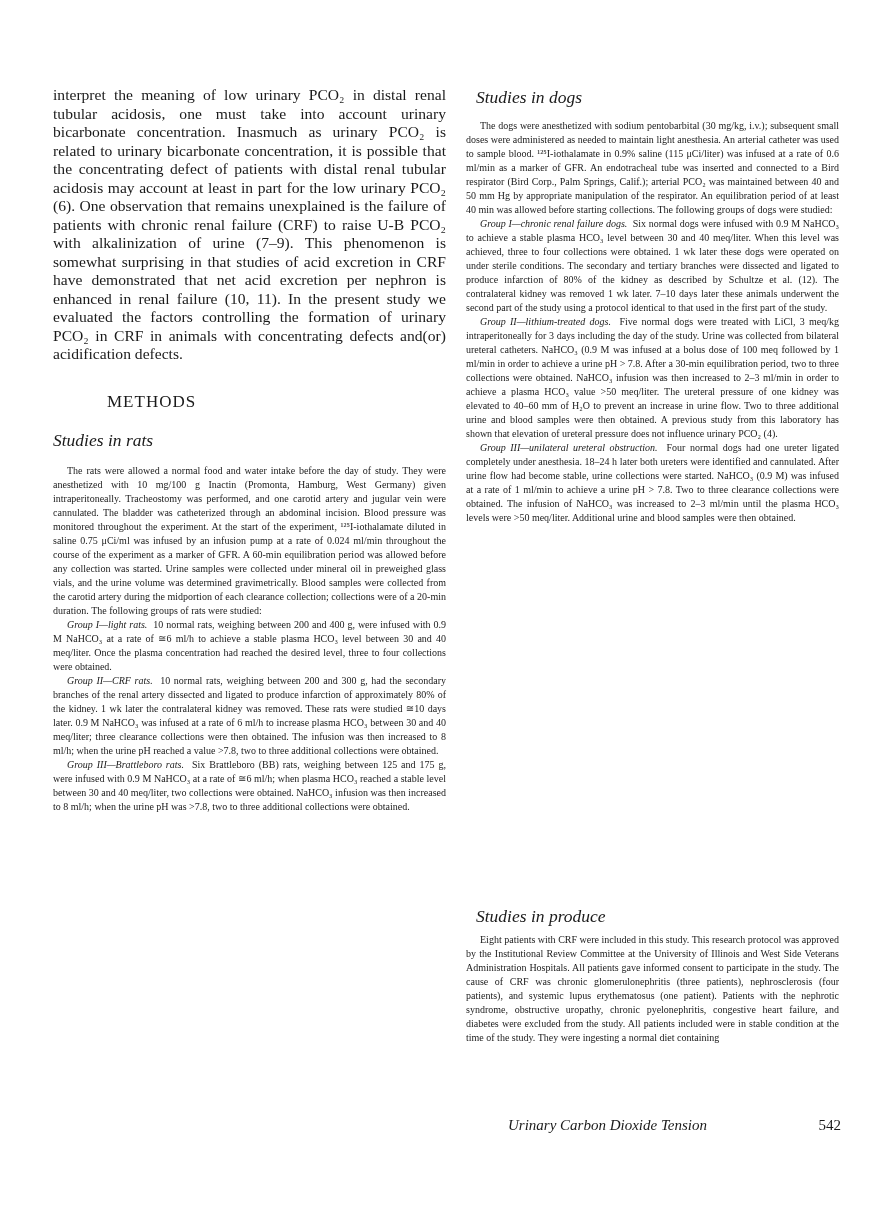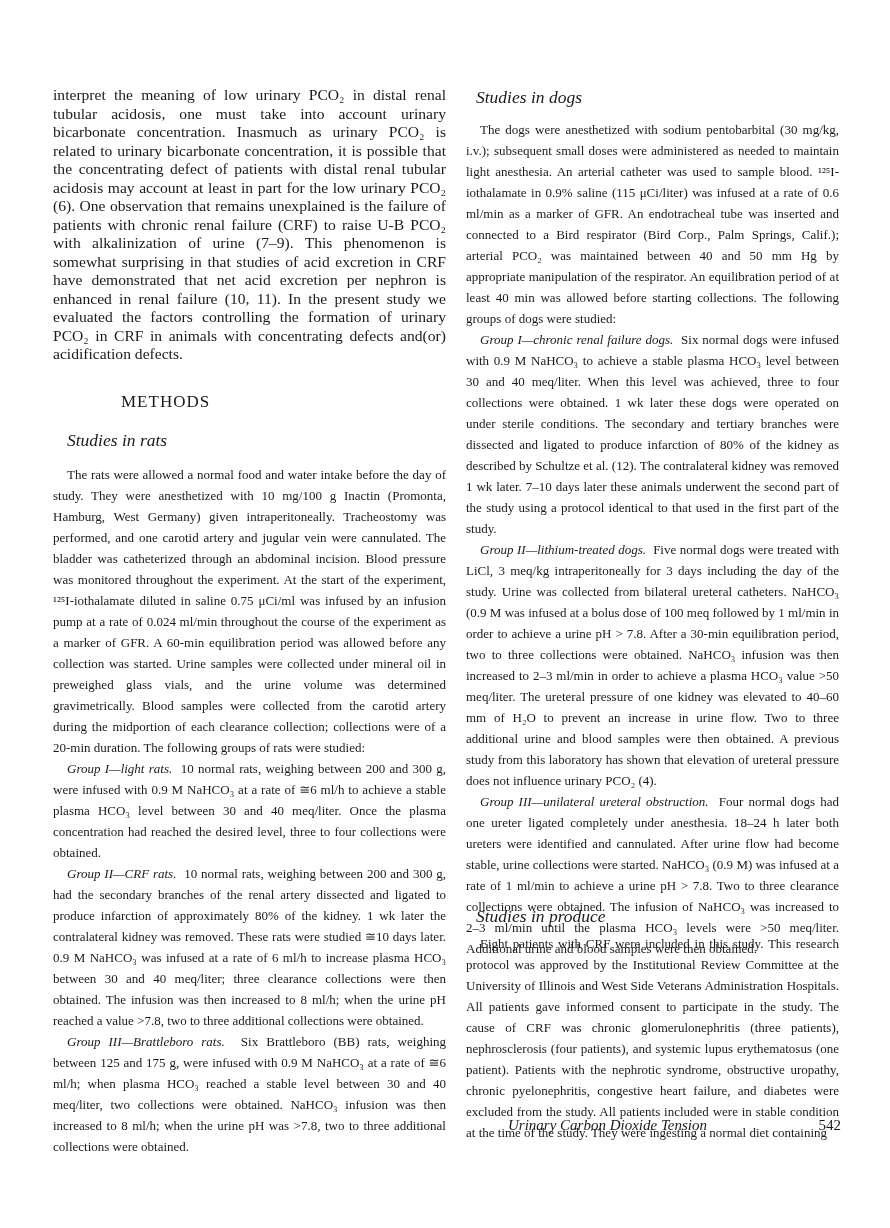--- a/index.html
+++ b/index.html
@@ -1,24 +1,24 @@
 <!DOCTYPE html>
 <html><head>
   <meta charset="utf-8">
   <style>
     html, body { margin: 0; padding: 0; background: #ffffff; }
     body { width: 890px; height: 1228px; position: relative; overflow: hidden; color: #1a1a1a; font-family: "Liberation Serif", "DejaVu Serif", serif; }
     .col { position: absolute; top: 0; }
     .left { left: 53px; width: 393px; }
     .right { left: 466px; width: 373px; }
     .intro { position: absolute; top: 86px; left: 0; width: 393px; font-size: 15.6px; line-height: 18.5px; text-align: justify; }
-    .methods { position: absolute; top: 392px; left: 68px; font-size: 17px; letter-spacing: 1px; }
+    .methods { position: absolute; top: 392px; left: 54px; font-size: 17px; letter-spacing: 1px; }
     .sub { font-style: italic; font-size: 17.5px; }
-    .sub-rats { position: absolute; top: 430px; left: 14px; }
-    .small { font-size: 13px; line-height: 21px; text-align: justify; }
+    .sub-rats { position: absolute; top: 430px; left: 0; }
+    .small { font-size: 10px; line-height: 14px; text-align: justify; }
     .rats-body { position: absolute; top: 464px; left: 0; width: 393px; }
     .p { margin: 0; text-indent: 14px; }
     .gname { font-style: italic; }
     .sub-dogs { position: absolute; top: 87px; left: 10px; }
     .dogs-body { position: absolute; top: 119px; left: 0; width: 373px; }
     .sub-humans { position: absolute; top: 906px; left: 10px; }
     .humans-body { position: absolute; top: 933px; left: 0; width: 373px; }
     .footer { position: absolute; top: 1117px; left: 508px; width: 333px; font-size: 15px; }
     .footer .title { font-style: italic; position: absolute; left: 0; text-align: right; }
     .footer .page { position: absolute; right: 0; }
@@ -29,21 +29,21 @@
 <div class="col left">
   <p class="intro" style="margin:0;">interpret the meaning of low urinary PCO₂ in distal renal tubular acidosis, one must take into account urinary bicarbonate concentration. Inasmuch as urinary PCO₂ is related to urinary bicarbonate concentration, it is possible that the concentrating defect of patients with distal renal tubular acidosis may account at least in part for the low urinary PCO₂ (6). One observation that remains unexplained is the failure of patients with chronic renal failure (CRF) to raise U-B PCO₂ with alkalinization of urine (7–9). This phenomenon is somewhat surprising in that studies of acid excretion in CRF have demonstrated that net acid excretion per nephron is enhanced in renal failure (10, 11). In the present study we evaluated the factors controlling the formation of urinary PCO₂ in CRF in animals with concentrating defects and(or) acidification defects.</p>
 
   <div class="methods">METHODS</div>
 
   <div class="sub sub-rats">Studies in rats</div>
 
   <div class="rats-body small">
     <p class="p">The rats were allowed a normal food and water intake before the day of study. They were anesthetized with 10 mg/100 g Inactin (Promonta, Hamburg, West Germany) given intraperitoneally. Tracheostomy was performed, and one carotid artery and jugular vein were cannulated. The bladder was catheterized through an abdominal incision. Blood pressure was monitored throughout the experiment. At the start of the experiment, ¹²⁵I-iothalamate diluted in saline 0.75 μCi/ml was infused by an infusion pump at a rate of 0.024 ml/min throughout the course of the experiment as a marker of GFR. A 60-min equilibration period was allowed before any collection was started. Urine samples were collected under mineral oil in preweighed glass vials, and the urine volume was determined gravimetrically. Blood samples were collected from the carotid artery during the midportion of each clearance collection; collections were of a 20-min duration. The following groups of rats were studied:</p>
     <p class="p" style="margin-top:0;">
-      <span class="gname">Group I—light rats.</span>&nbsp;&nbsp;<span>10 normal rats, weighing between 200 and 300 g, were infused with 0.9 M NaHCO₃ at a rate of ≅6 ml/h to achieve a stable plasma HCO₃ level between 30 and 40 meq/liter. Once the plasma concentration had reached the desired level, three to four collections were obtained.</span>
+      <span class="gname">Group I—light rats.</span>&nbsp;&nbsp;<span>10 normal rats, weighing between 200 and 400 g, were infused with 0.9 M NaHCO₃ at a rate of ≅6 ml/h to achieve a stable plasma HCO₃ level between 30 and 40 meq/liter. Once the plasma concentration had reached the desired level, three to four collections were obtained.</span>
     </p>
     <p class="p">
       <span class="gname">Group II—CRF rats.</span>&nbsp;&nbsp;<span>10 normal rats, weighing between 200 and 300 g, had the secondary branches of the renal artery dissected and ligated to produce infarction of approximately 80% of the kidney. 1 wk later the contralateral kidney was removed. These rats were studied ≅10 days later. 0.9 M NaHCO₃ was infused at a rate of 6 ml/h to increase plasma HCO₃ between 30 and 40 meq/liter; three clearance collections were then obtained. The infusion was then increased to 8 ml/h; when the urine pH reached a value &gt;7.8, two to three additional collections were obtained.</span>
     </p>
     <p class="p">
       <span class="gname">Group III—Brattleboro rats.</span>&nbsp;&nbsp;<span>Six Brattleboro (BB) rats, weighing between 125 and 175 g, were infused with 0.9 M NaHCO₃ at a rate of ≅6 ml/h; when plasma HCO₃ reached a stable level between 30 and 40 meq/liter, two collections were obtained. NaHCO₃ infusion was then increased to 8 ml/h; when the urine pH was &gt;7.8, two to three additional collections were obtained.</span>
     </p>
   </div>
 </div>
 

